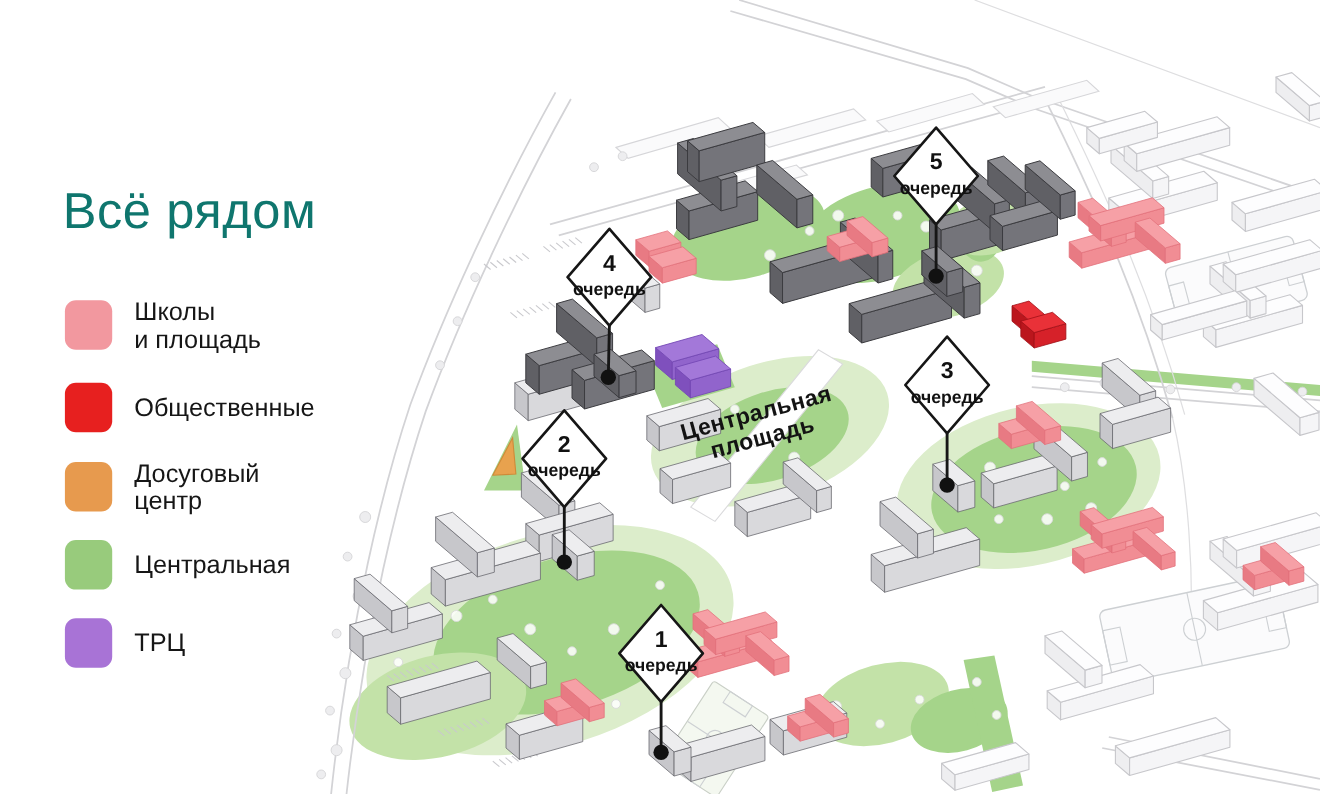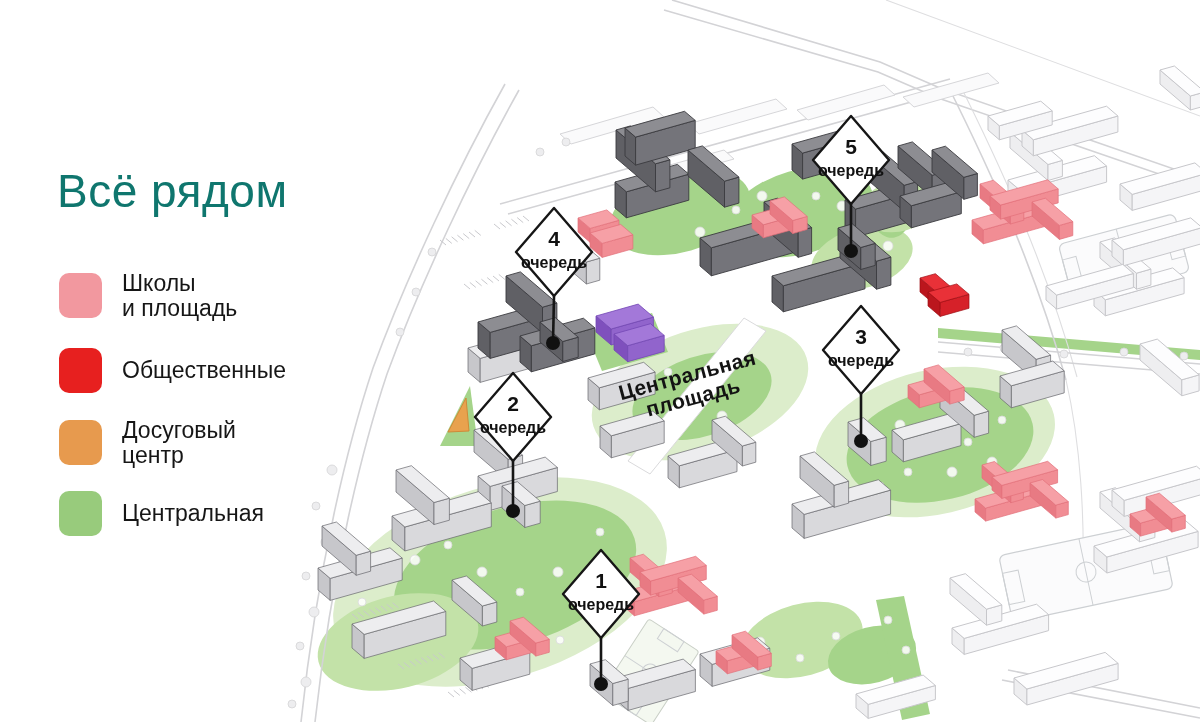--- a/index.html
+++ b/index.html
@@ -768,13 +768,22 @@
       </div>
   </div>
   <div class="legend-item" style="top:490px">
     <svg width="45" height="47">
       <rect x="1" y="1" width="43" height="45" rx="10" fill="#98CB7C"></rect>
       </svg>
     <div class="legend-label">
       <div>Центральная</div>
       </div>
   </div>
+  <div class="legend-item" style="top:561px">
+    <svg width="45" height="47">
+      <rect x="1" y="1" width="43" height="45" rx="10" fill="#A873D6"></rect>
+      </svg>
+    <div class="legend-label">
+      <div>ТРЦ</div>
+        <div></div>
+      </div>
+  </div>
 </div>
 
 </body></html>

